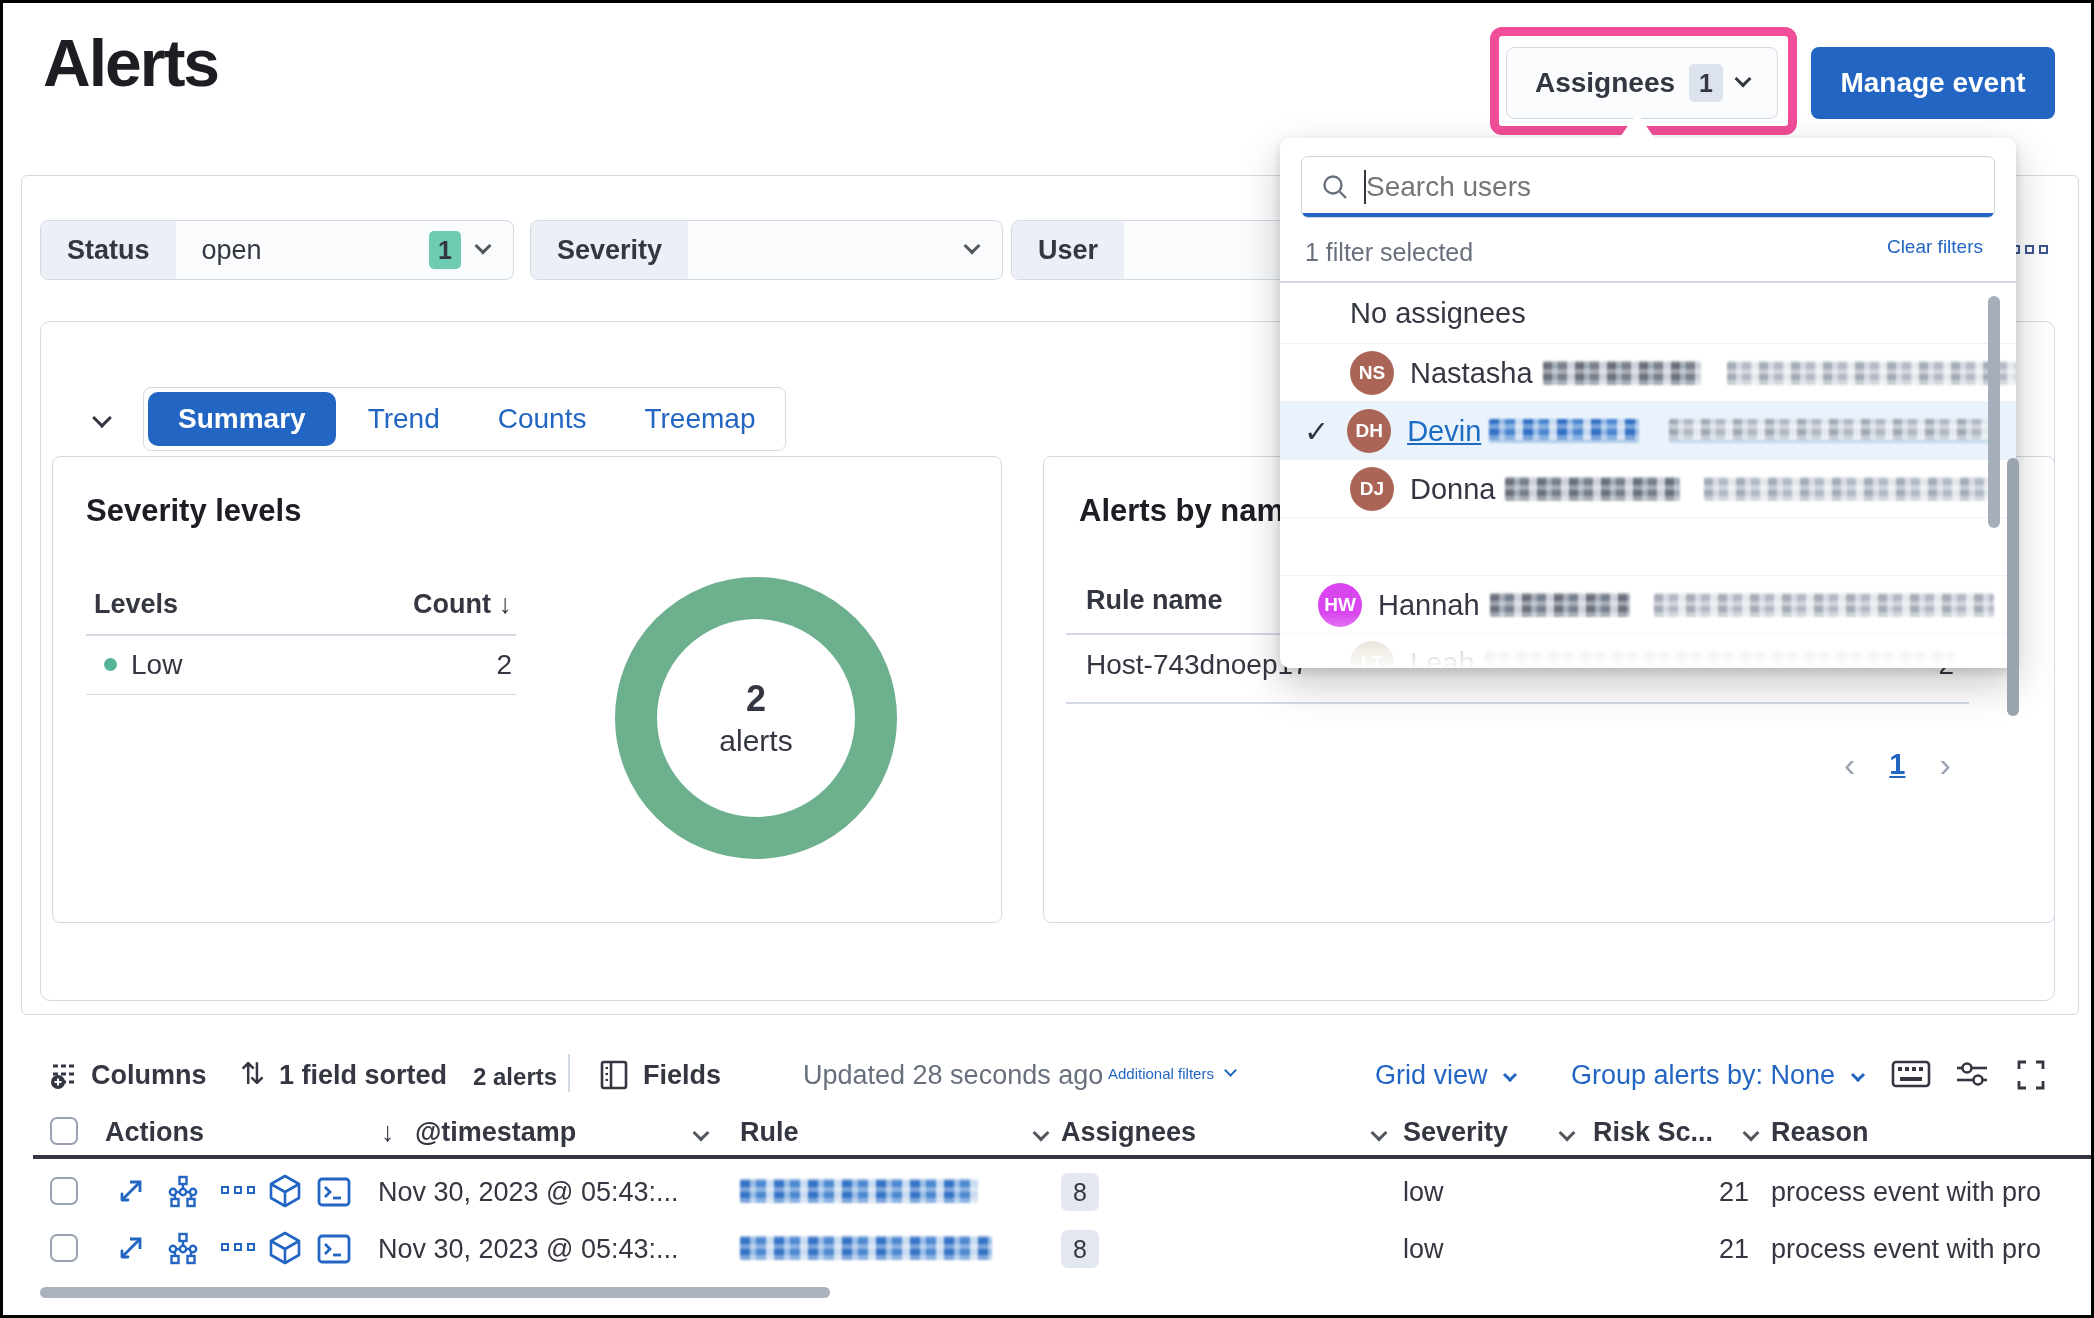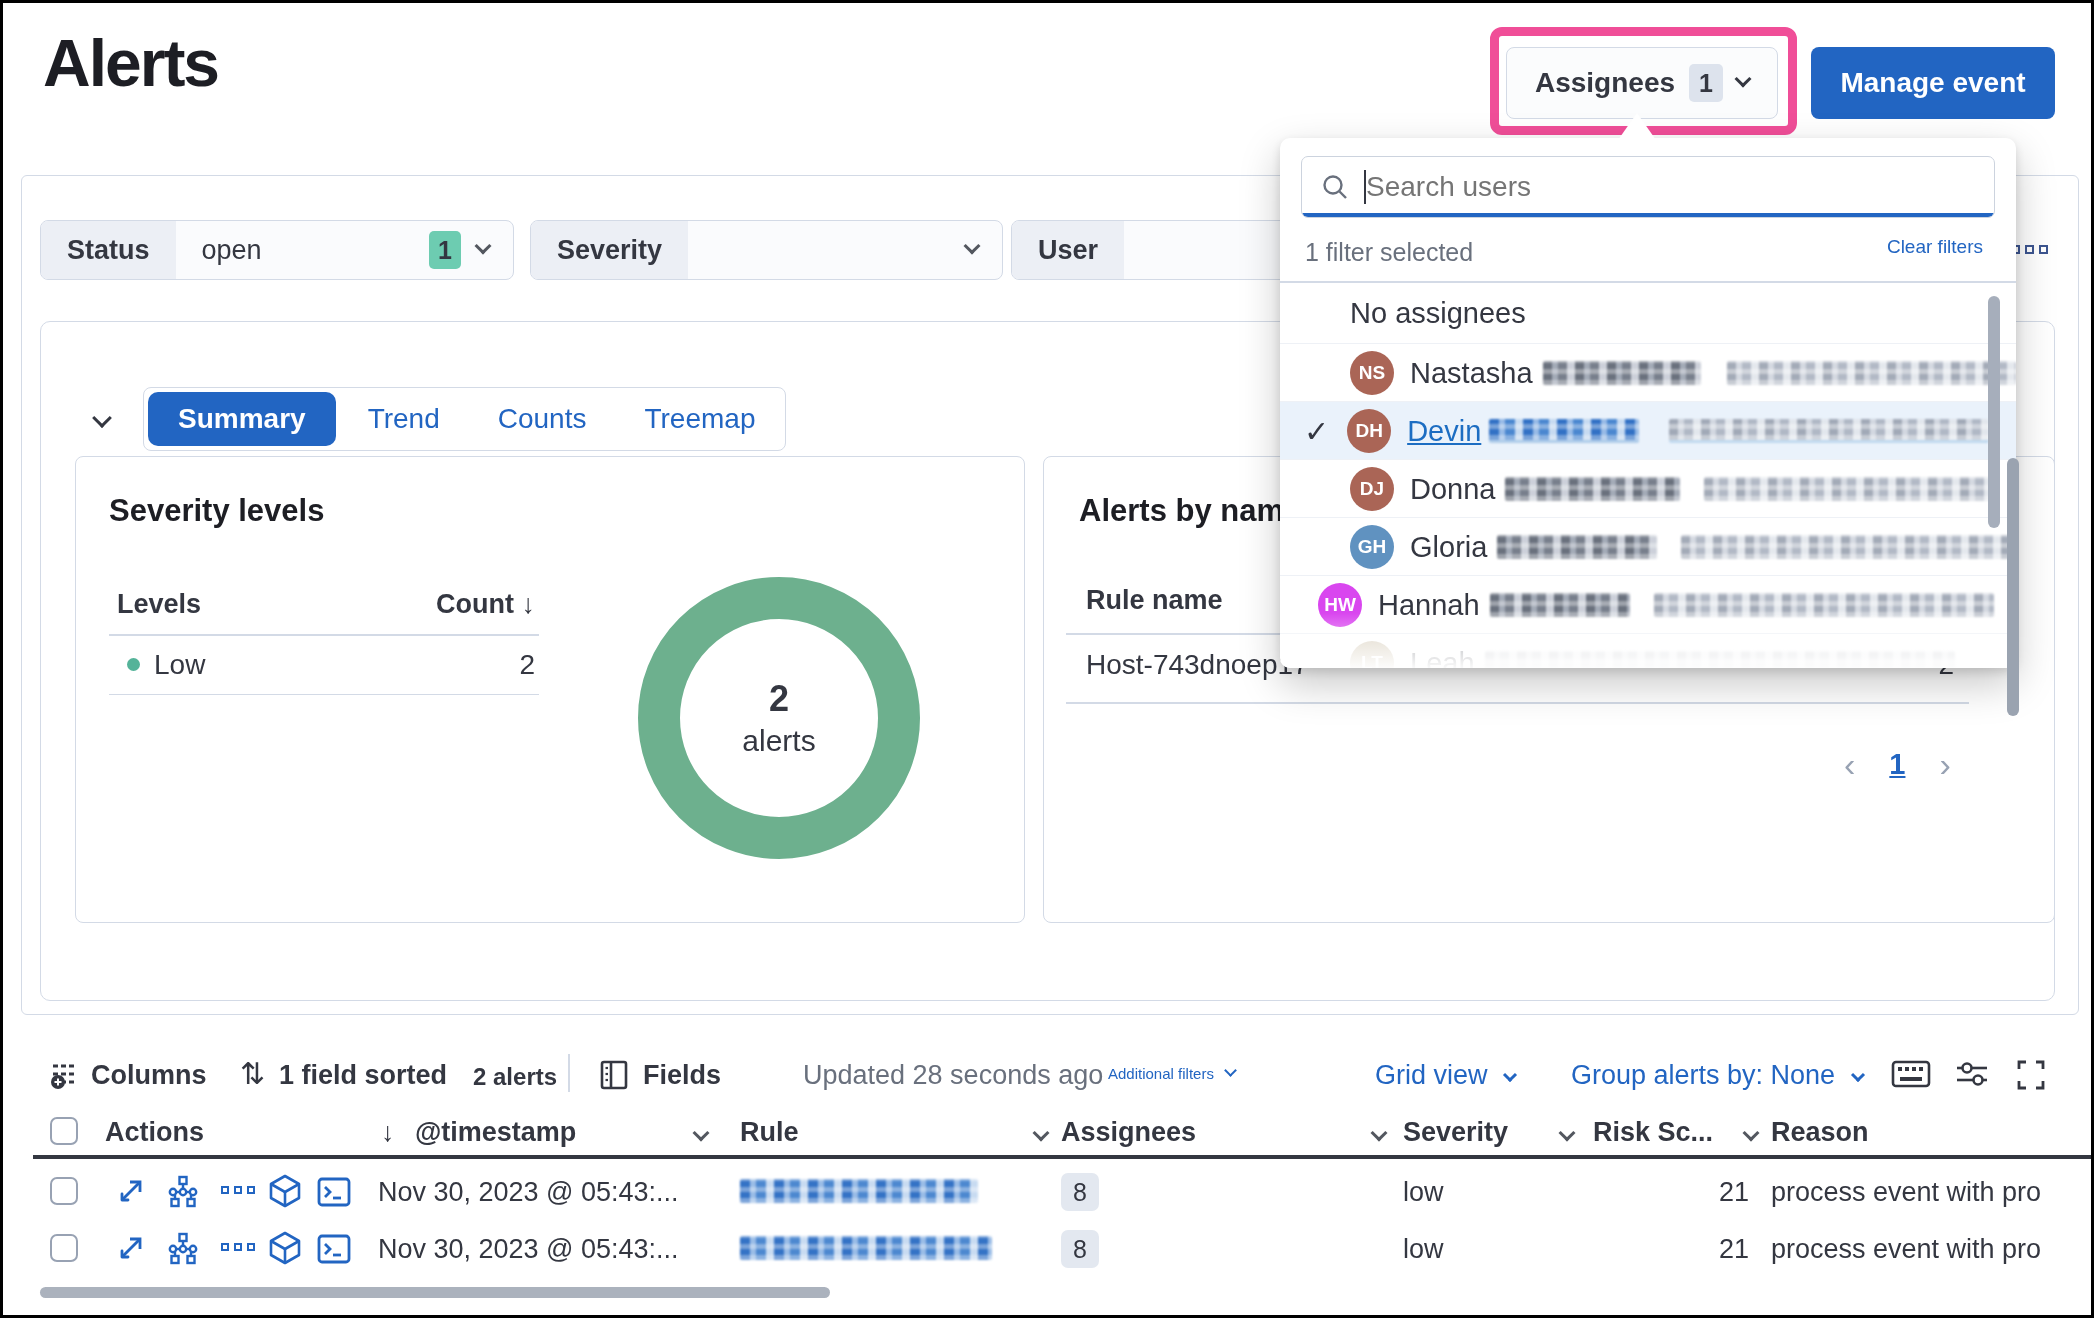--- a/index.html
+++ b/index.html
@@ -96,21 +96,21 @@
       <span>Trend</span>
     </div>
     <div style="display:flex; align-items:center; padding:0 26px; font-size:28px; font-weight:500; color:#2265C2;">
       <span>Counts</span>
     </div>
     <div style="display:flex; align-items:center; padding:0 26px; font-size:28px; font-weight:500; color:#2265C2;">
       <span>Treemap</span>
     </div>
   </div>
 
-  <div class="panel" style="left:72px; top:453px; width:950px; height:467px; border-radius:8px;">
+  <div class="panel" style="left:49px; top:453px; width:950px; height:467px; border-radius:8px;">
     <div class="abs" style="left:33px; top:36px; font-size:31px; font-weight:bold; color:#1D1E24;">Severity levels</div>
 
     <div class="abs" style="left:33px; top:132px; width:430px;">
       <div style="display:flex; justify-content:space-between; font-size:27px; font-weight:bold; padding:0 4px 14px 8px;">
         <span>Levels</span>
         <span><span>Count</span> <span style="font-weight:400;">↓</span></span>
       </div>
       <div style="height:1.5px; background:#D3DAE6;"></div>
       <div style="display:flex; justify-content:space-between; align-items:center; height:58px; padding:0 4px 0 18px;">
         <span style="display:flex; align-items:center; gap:14px; font-size:28px;">
@@ -377,28 +377,20 @@
     <div class="pop-row" style="top:322px;">
       <span class="avatar" style="margin-left: 70px; background-color: rgb(170, 101, 86);">
           <span>DJ</span>
         </span>
       <span class="uname">Donna</span>
       <span class="redact" style="width:175px; margin-left:10px;"></span>
       <span class="redact light" style="width:290px; margin-left:24px;"></span>
     </div>
     <div class="pop-divider" style="top:379px;"></div>
 
-    <div class="pop-row" style="top:380px;">
-      <span class="avatar" style="margin-left: 70px; background-color: rgb(96, 146, 192);">
-          <span>GH</span>
-        </span>
-      <span class="uname">Gloria</span>
-      <span class="redact" style="width:160px; margin-left:10px;"></span>
-      <span class="redact light" style="width:330px; margin-left:24px;"></span>
-    </div>
     <div class="pop-divider" style="top:437px;"></div>
 
     <div class="pop-row" style="top:438px;">
       <span class="avatar" style="margin-left: 38px; background-color: #d946ef;">
           <span>HW</span>
         </span>
       <span class="uname">Hannah</span>
       <span class="redact" style="width:140px; margin-left:10px;"></span>
       <span class="redact light" style="width:340px; margin-left:24px;"></span>
     </div>

